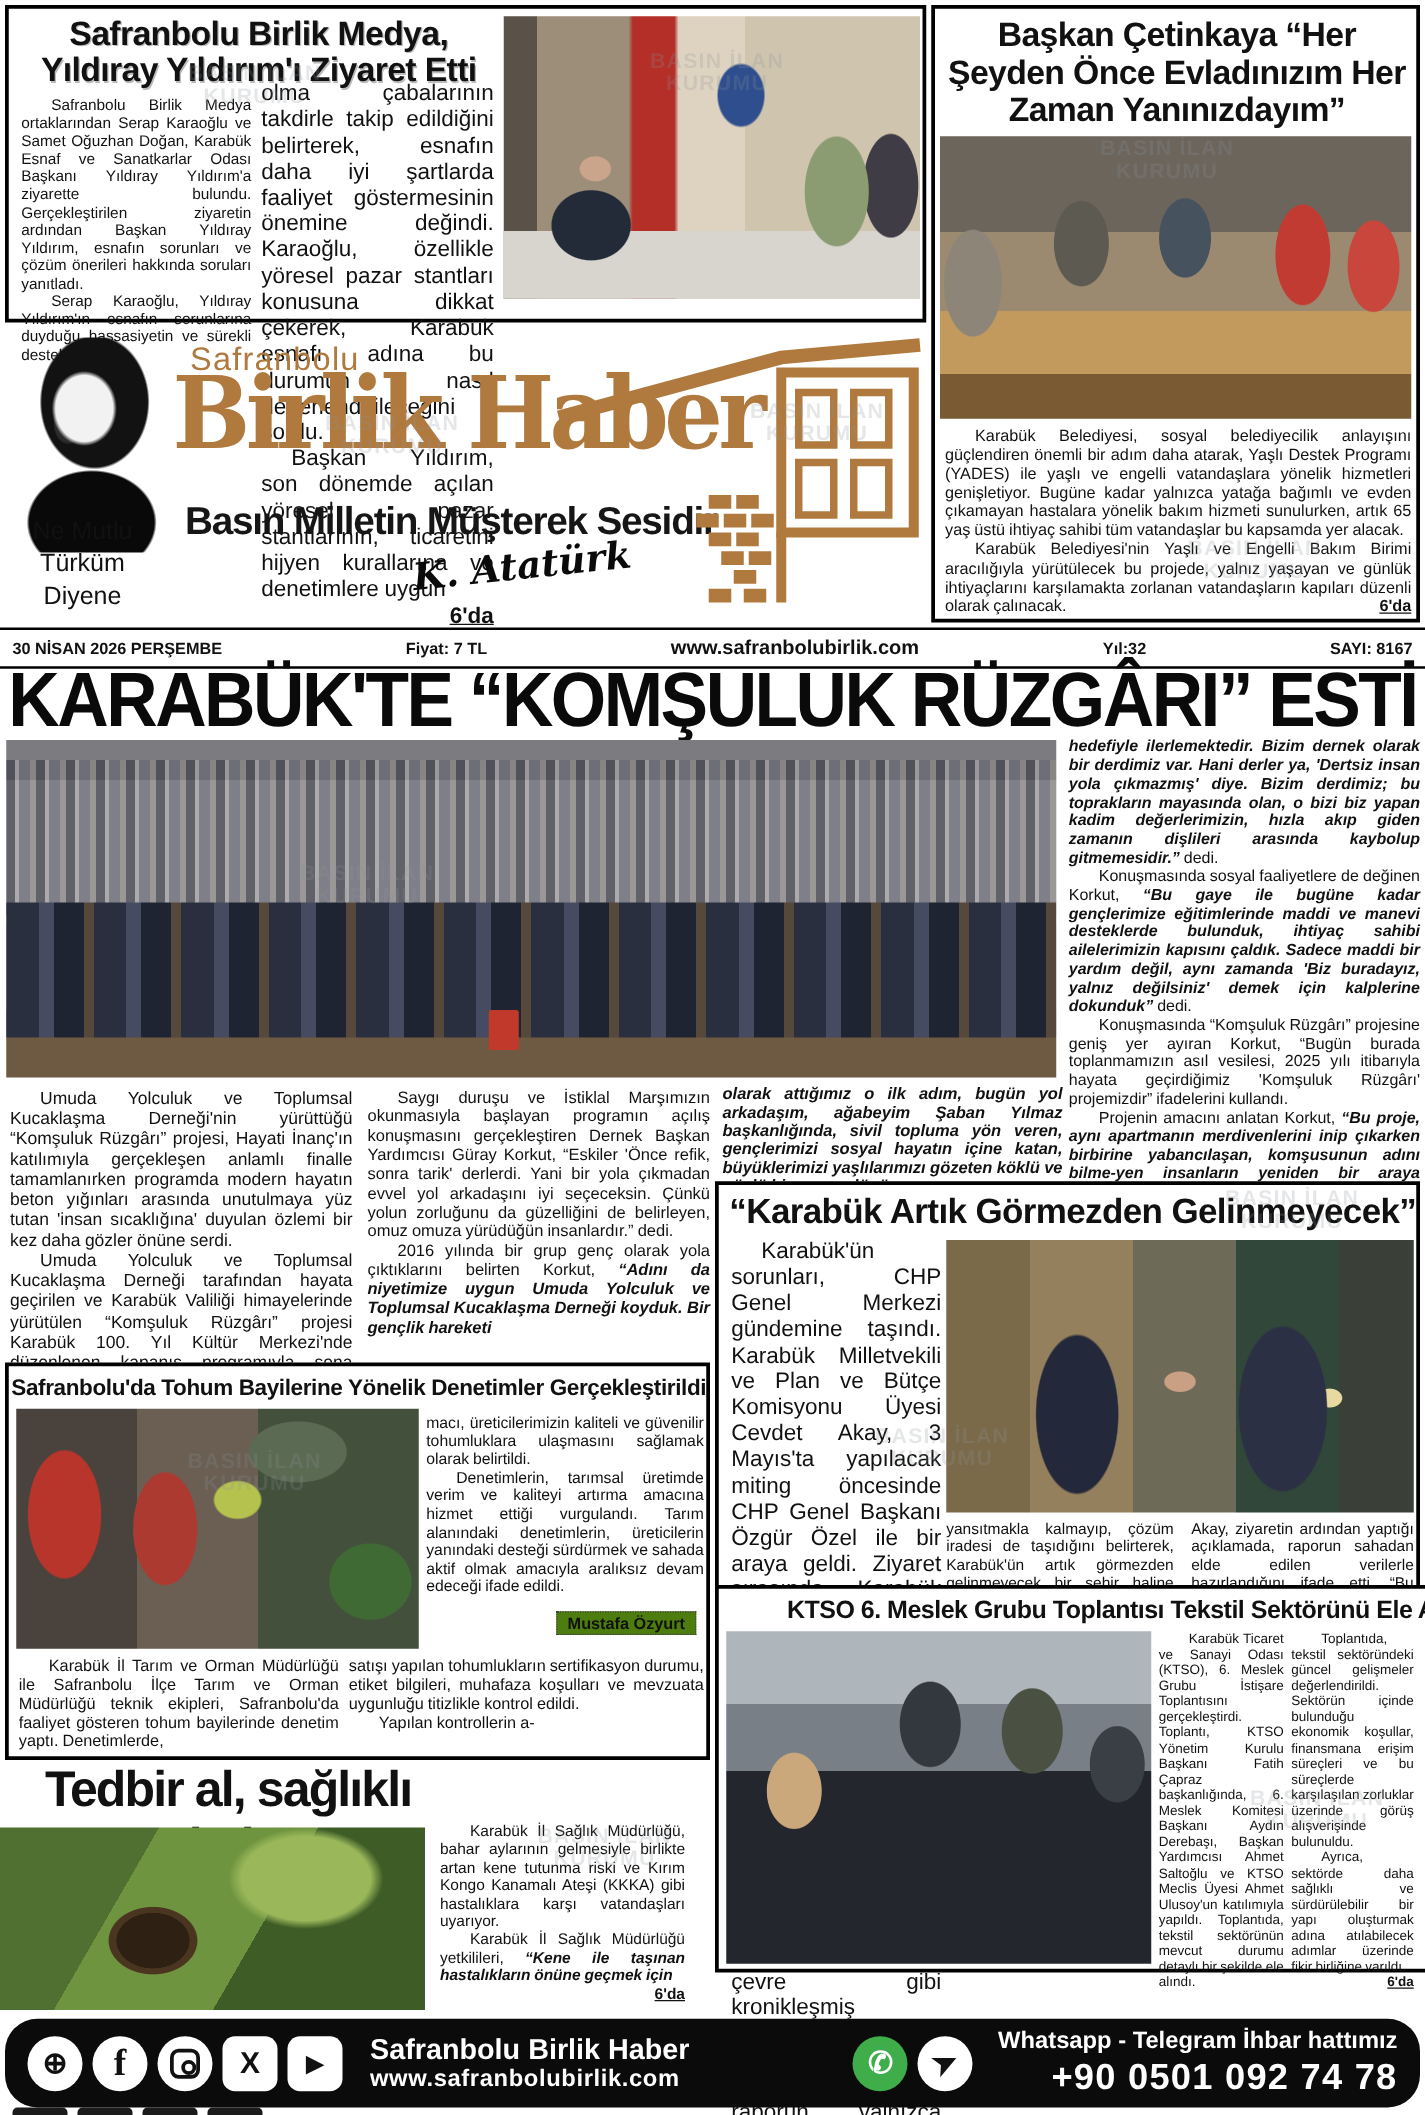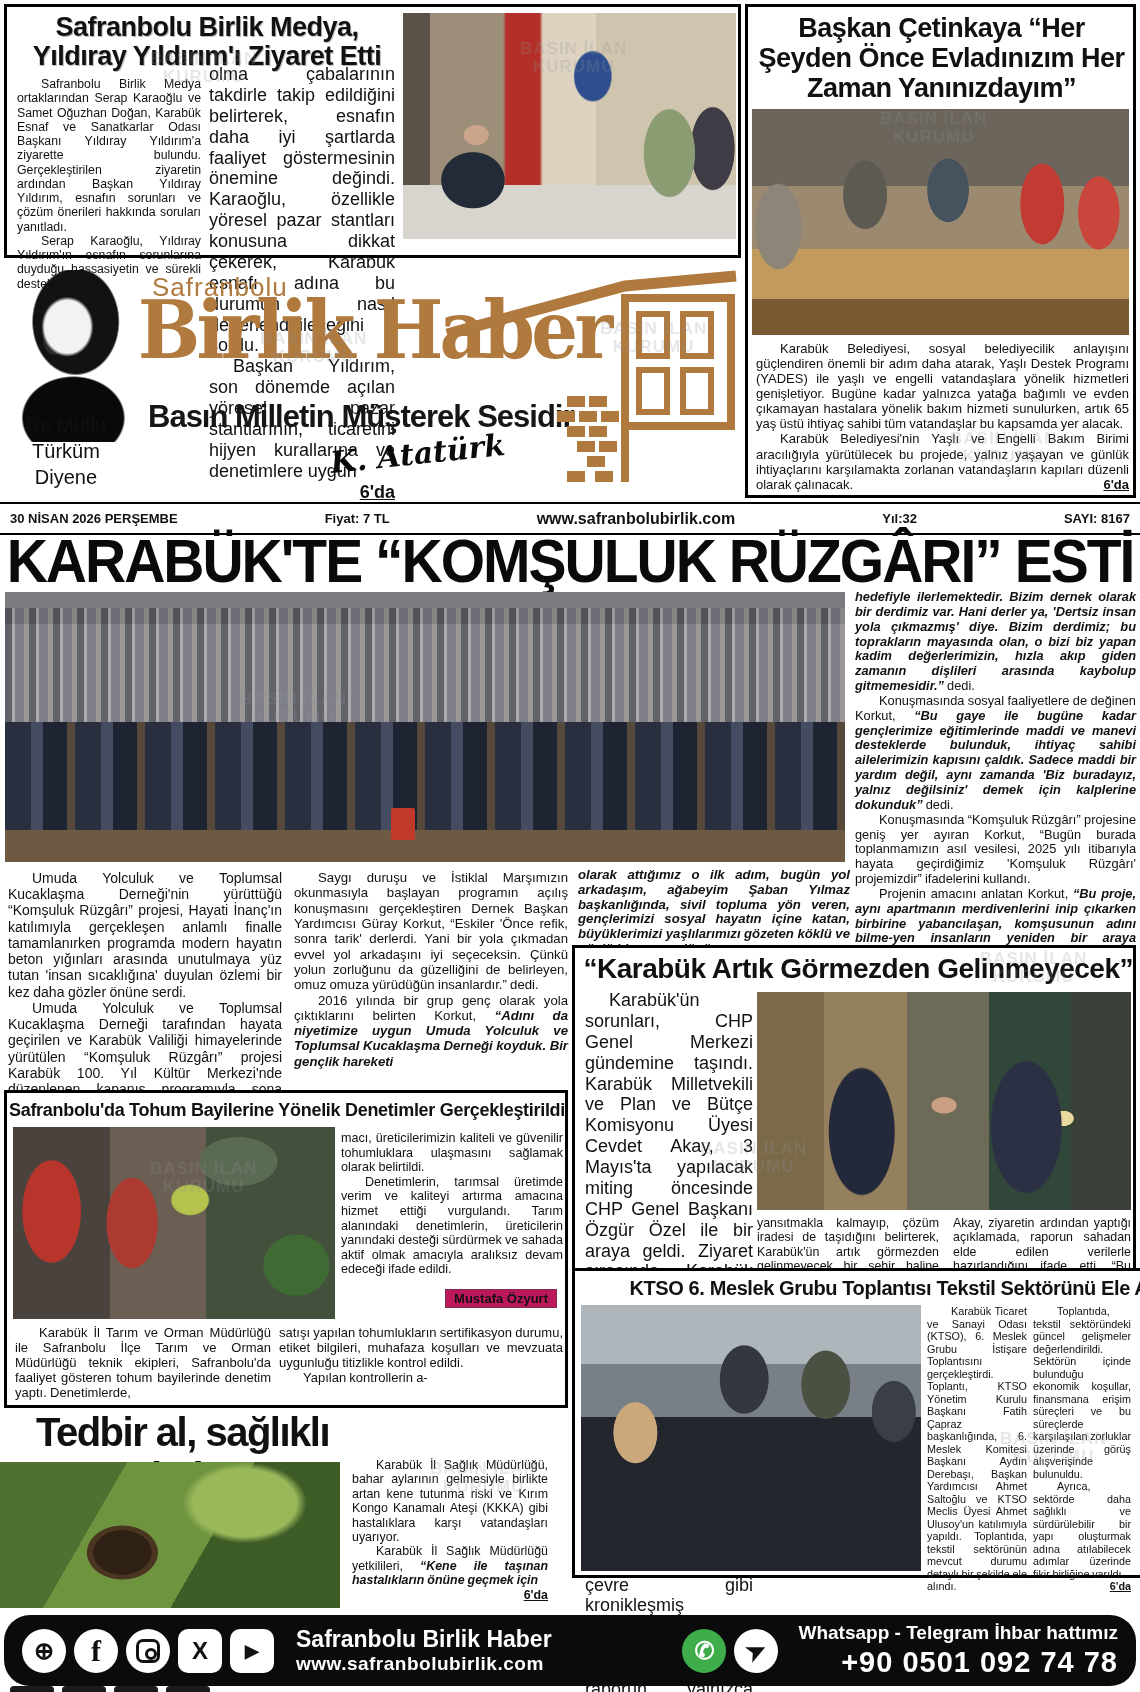--- a/index.html
+++ b/index.html
@@ -71,21 +71,21 @@
   .ph-meeting{background:
     radial-gradient(ellipse 36px 50px at 16% 48%, #caa87c 0 60%, transparent 62%),
     radial-gradient(ellipse 40px 56px at 48% 28%, #33383f 0 60%, transparent 62%),
     radial-gradient(ellipse 40px 56px at 72% 30%, #4a5042 0 60%, transparent 62%),
     radial-gradient(ellipse 36px 50px at 92% 40%, #3a3f46 0 60%, transparent 62%),
     linear-gradient(180deg,#aeb6bc 0 22%,#787f86 22% 42%,#23262c 42% 100%)}
   .ph-tick{background:
     radial-gradient(ellipse 50px 38px at 36% 62%, #2e2012 0 58%, #4a3520 59% 70%, transparent 72%),
     radial-gradient(ellipse 86px 56px at 72% 28%, #9ab85a 0 60%, transparent 72%),
     linear-gradient(120deg,#4f7030 0 30%,#6f9440 30% 60%,#3e5c26 60% 100%)}
-  .byline{position:absolute;right:8px;border:1.5px dotted #444;padding:1px 8px;font-weight:bold;font-size:13px;background:#be185d}
+  .byline{position:absolute;right:8px;border:1.5px dotted #444;padding:1px 8px;font-weight:bold;font-size:13px;background:#4d7c0f}
   
   .footer{position:absolute;left:4px;top:1615px;width:1132px;height:71px;background:#0b0b0b;border-radius:26px;display:flex;align-items:center;padding:0 18px;color:#fff;z-index:4}
   .fic{width:44px;height:44px;border-radius:50%;background:#fff;color:#111;display:flex;align-items:center;justify-content:center;font-size:24px;font-weight:bold;margin-right:8px;flex:0 0 auto}
   .fic.sq{border-radius:10px}
   .insta{position:relative}
   .insta .cam{width:24px;height:24px;border:3px solid #111;border-radius:7px;position:relative}
   .insta .lens{position:absolute;left:6px;top:6px;width:12px;height:12px;border:3px solid #111;border-radius:50%}
   .f-brand{margin-left:14px;line-height:1.15}
   .f-brand-name{font-weight:bold;font-size:23px}
   .f-brand-site{font-weight:bold;font-size:19px;letter-spacing:.5px}

